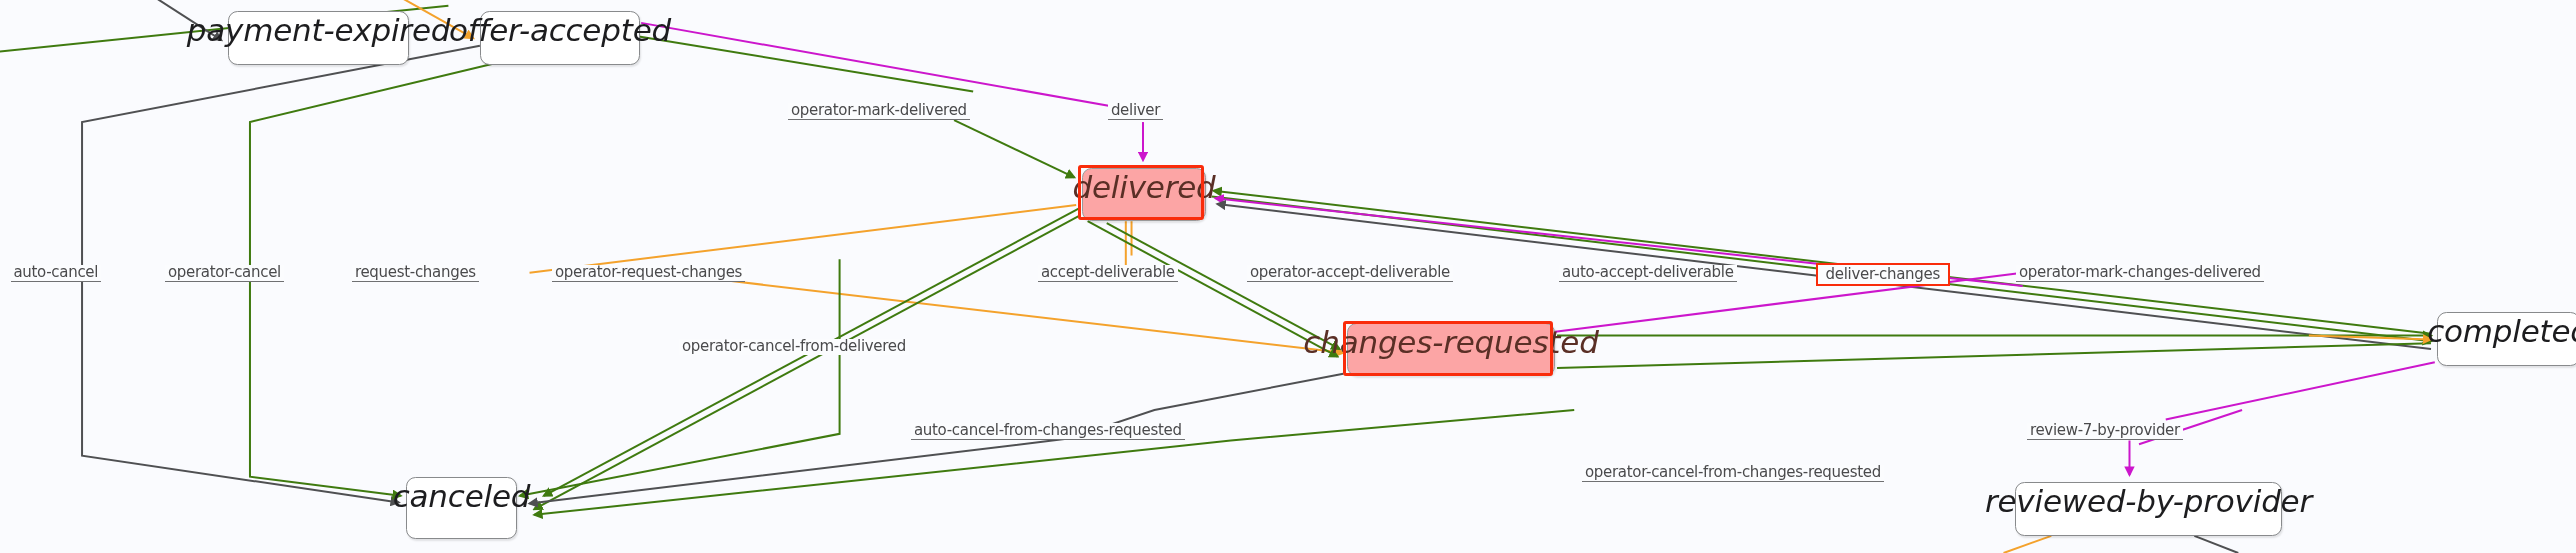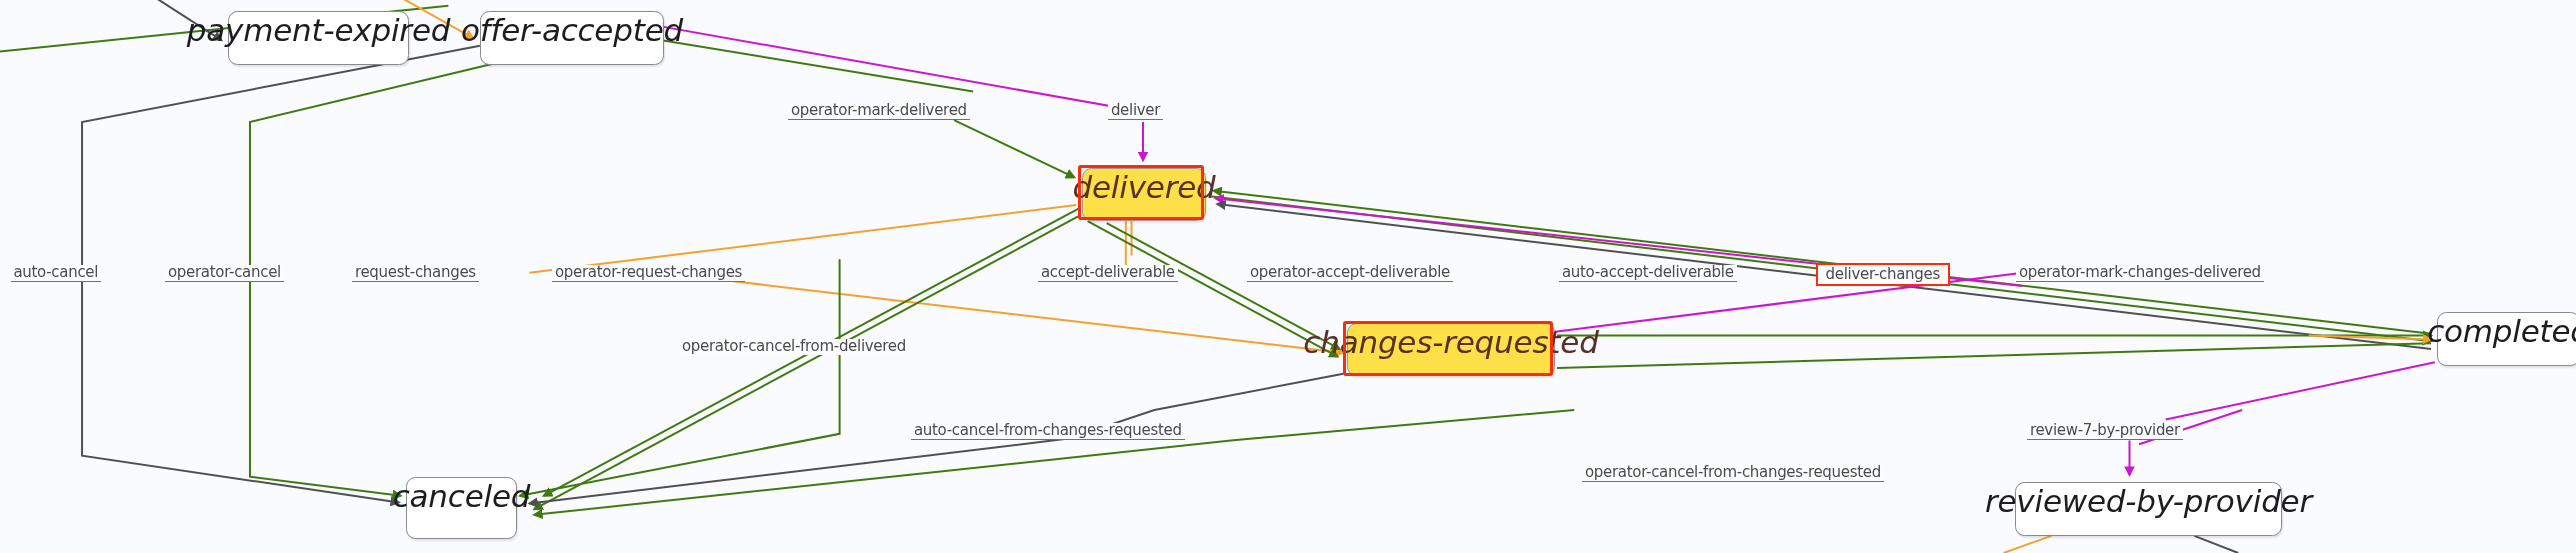--- a/index.html
+++ b/index.html
@@ -33,21 +33,21 @@
     border-radius: 9.5px;
     background: #ffffff;
     box-shadow: 1px 1.9px 1.9px rgba(0,0,0,0.10);
     font-style: italic;
     font-size: 31px;
     color: #1d1d1f;
     white-space: nowrap;
     letter-spacing: -0.2px;
   }
   .node.active {
-    background: #fde047;
+    background: #fca5a5;
     border-color: #9a9a9a;
     color: #5a2f26;
   }
   
   .sel-frame {
     position: absolute;
     border: 3.8px solid #f92c0b;
     border-radius: 2.9px;
     box-sizing: border-box;
     pointer-events: none;
@@ -128,21 +128,21 @@
         <path d="M 2704,368 L 2760,382" fill="none" stroke="#4f5052" stroke-width="2.1" stroke-linejoin="miter" stroke-linecap="butt"></path>
         <path d="M 2702,382 L 2762,400" fill="none" stroke="#f4a22c" stroke-width="2.1" stroke-linejoin="miter" stroke-linecap="butt"></path>
         <path d="M 2420,352 L 2548,356" fill="none" stroke="#f4a22c" stroke-width="2.1" stroke-linejoin="miter" stroke-linecap="butt" marker-end="url(#ah-orange)"></path>
       </g>
   </svg>
 
   <div id="nodes-layer">
       <div class="node" style="left: 228px; top: 10.5px; width: 181px; height: 54px;">
         <span>payment-expired</span>
       </div>
-      <div class="node" style="left: 480px; top: 10.5px; width: 184px; height: 54px;">
+      <div class="node" style="left: 480px; top: 10.5px; width: 160px; height: 54px;">
         <span>offer-accepted</span>
       </div>
       <div class="node active" style="left: 1082px; top: 168px; width: 124px; height: 53px;">
         <span>delivered</span>
       </div>
       <div class="sel-frame" style="left: 1078px; top: 165px; width: 126px; height: 55px;"></div>
       <div class="node active" style="left: 1347px; top: 323px; width: 208px; height: 53px;">
         <span>changes-requested</span>
       </div>
       <div class="sel-frame" style="left: 1343px; top: 321px; width: 210px; height: 55px;"></div>

